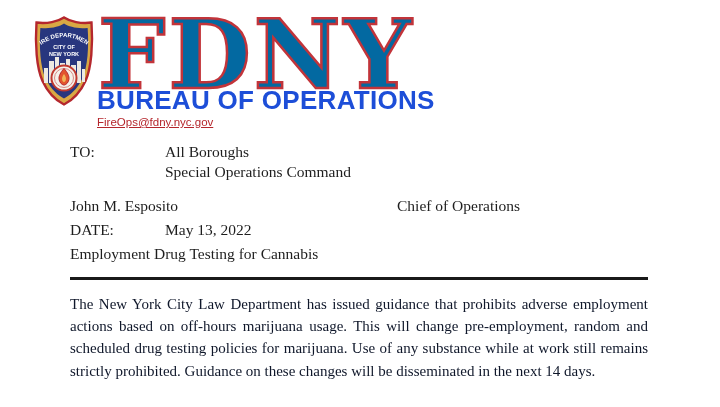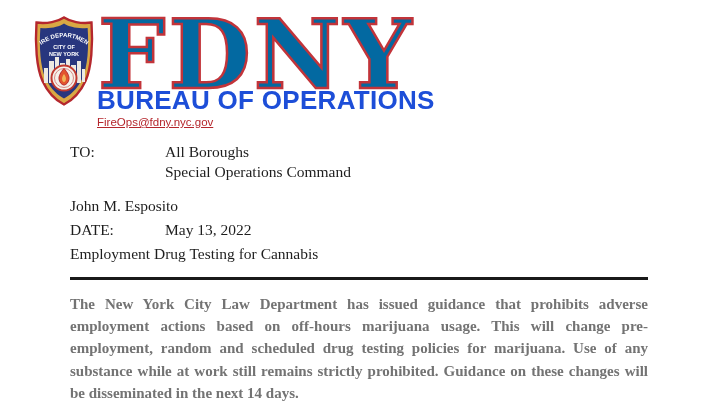--- a/index.html
+++ b/index.html
@@ -56,22 +56,21 @@
   .field-extra{position:absolute;left:327px;top:0;white-space:nowrap;}
   
   .divider{
     position:absolute;left:70px;top:277px;width:578px;height:3px;
     background:#191919;
   }
   .body-paragraph{
     position:absolute;left:70px;top:293px;width:578px;
     font-size:15px;line-height:22.2px;
     text-align:justify;
-    color:#737373;
-    font-weight:bold;
+    color:#0f172a;
   }
 </style>
 </head>
 <body>
 
 <div class="page">
 
   <span class="seal">
     <svg width="62" height="90" viewBox="0 0 62 90" xmlns="http://www.w3.org/2000/svg">
 
@@ -117,20 +116,21 @@
     <div class="field-row">
       <div class="field-label">TO:</div>
       <div class="field-value">
         <div>All Boroughs</div>
         <div>Special Operations Command</div>
       </div>
     </div>
 
     <div class="field-row mt14">
       <div class="field-value">John M. Esposito</div>
+      <div class="field-extra">Chief of Operations</div>
     </div>
 
     <div class="field-row mt8">
       <div class="field-label">DATE:</div>
       <div class="field-value">May 13, 2022</div>
     </div>
 
     <div class="field-row mt8">
       <div class="field-value">Employment Drug Testing for Cannabis</div>
     </div>

